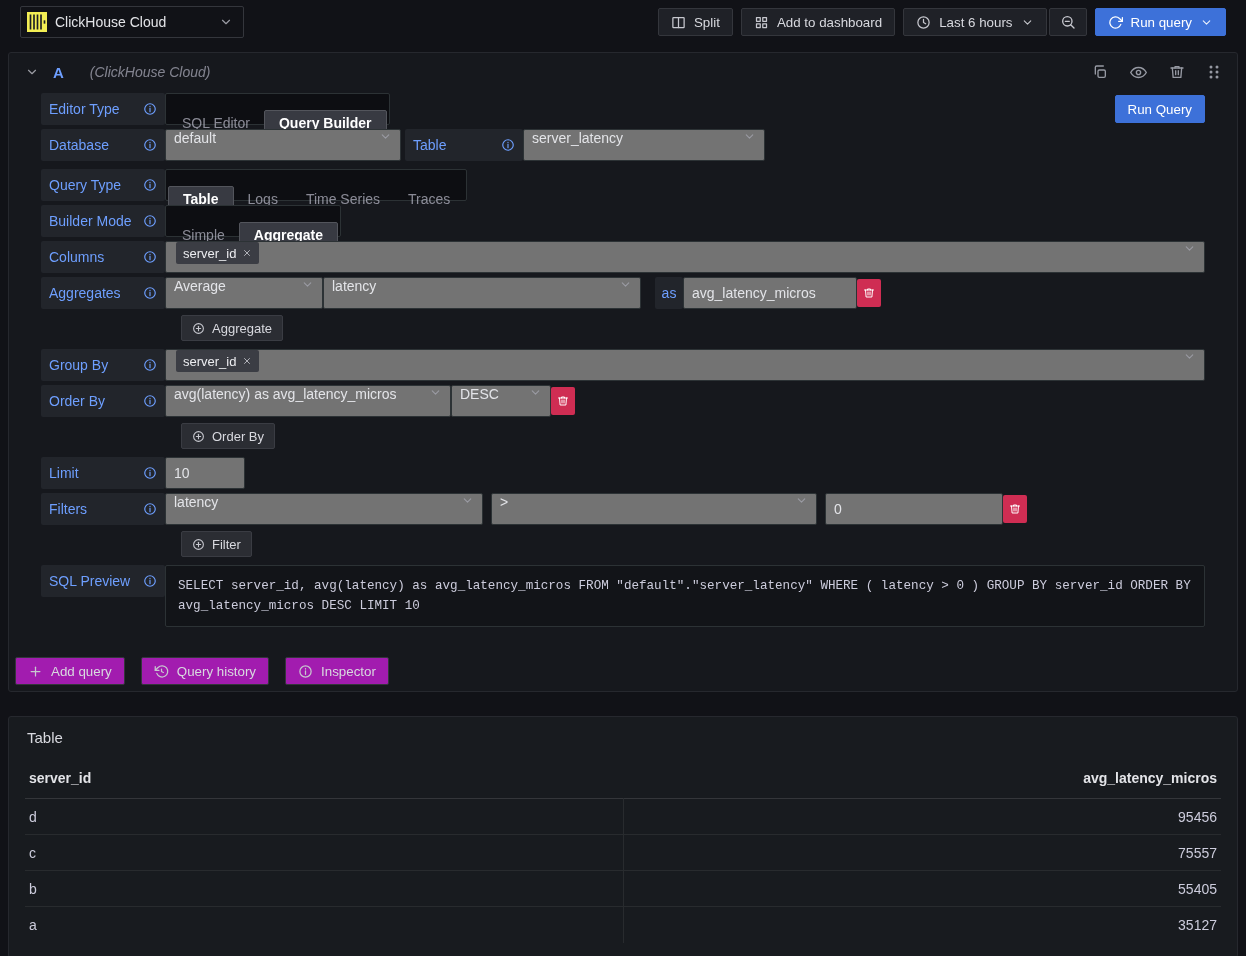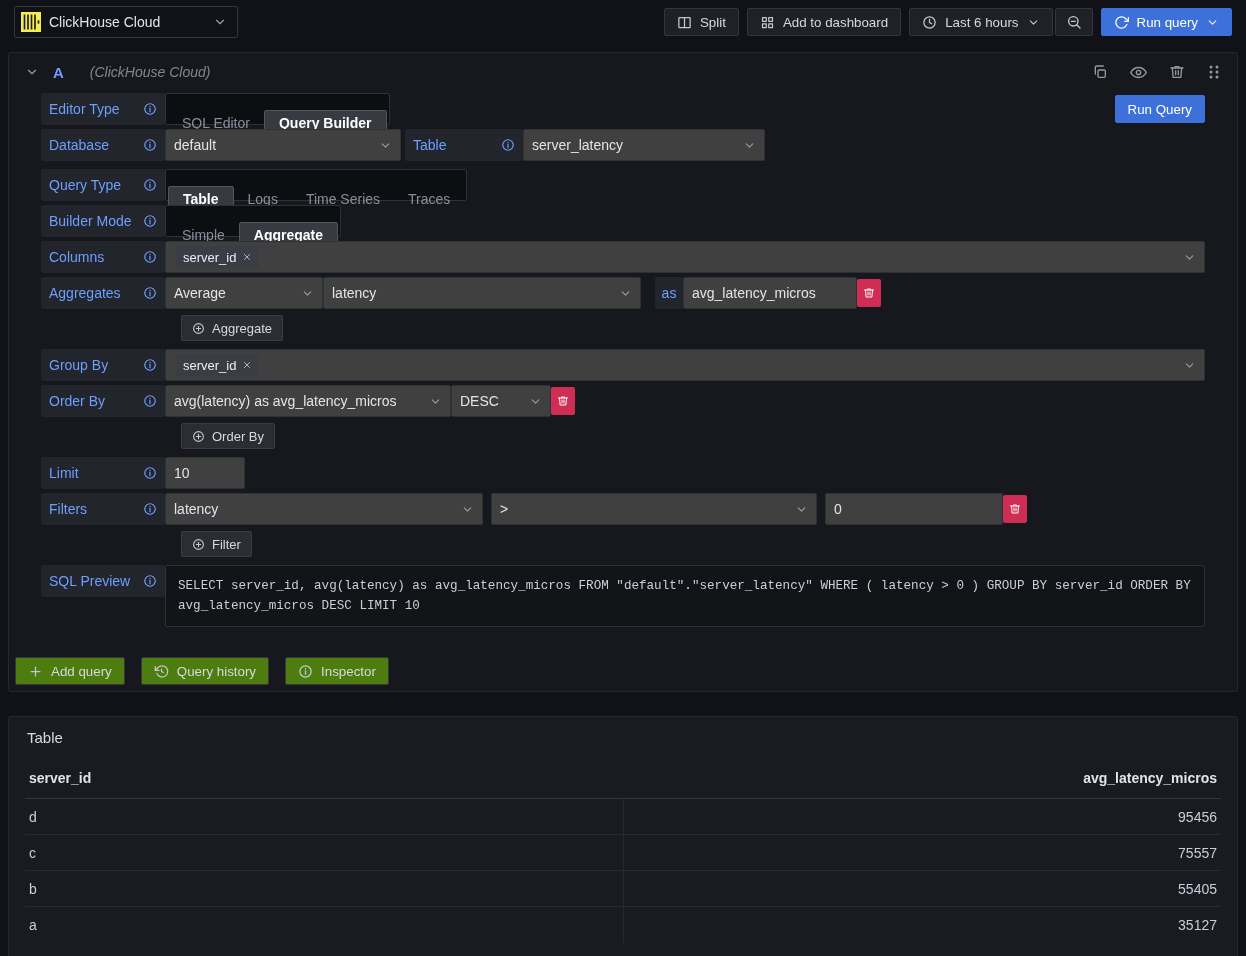--- a/index.html
+++ b/index.html
@@ -6,21 +6,21 @@
   html,body { margin:0; padding:0; }
   body {
     width:1246px; height:956px; overflow:hidden;
     background:#111217; color:#ccccdc;
     font-family:"Liberation Sans","DejaVu Sans",sans-serif; font-size:14px;
   }
   svg { display:block; }
   .ic { stroke:currentColor; fill:none; stroke-width:2; stroke-linecap:round; stroke-linejoin:round; }
 
   
-  .topbar { height:44px; display:flex; align-items:center; justify-content:space-between; padding:6px 14px; }
+  .topbar { height:44px; display:flex; align-items:center; justify-content:space-between; padding:6px 20px; }
   .ds-picker { width:224px; height:32px; display:flex; align-items:center; gap:8px; padding:0 10px 0 6px;
     background:#111217; border:1px solid #34363c; border-radius:2px; cursor:pointer; }
   .ds-picker .caret { margin-left:auto; color:#9a9ba3; }
   .ds-name { color:#e3e4e8; font-weight:400; }
   .topbar-right { display:flex; align-items:center; gap:8px; }
   .tbtn { height:28px; display:inline-flex; align-items:center; gap:8px; padding:0 12px;
     background:#1f2127; border:1px solid #34363c; border-radius:2px; color:#d8d9df; font-weight:500; cursor:pointer; }
   .tbtn .cicon { color:#c7c8cf; }
   .btn-group { display:flex; align-items:center; gap:2px; }
   .primary { background:#3d71d9; border:1px solid #3d71d9; color:#fff; }
@@ -42,22 +42,22 @@
   .flabel { width:124px; flex:0 0 124px; height:32px; background:#22252b; color:#6e9fff;
     display:flex; align-items:center; justify-content:space-between; padding:0 8px; border-radius:2px; }
   .flabel .info { color:#6e9fff; cursor:pointer; }
 
   .radio-group { display:flex; align-items:center; height:32px; background:#0d0e12;
     border:1px solid #2c3235; border-radius:2px; padding:2px; }
   .radio-opt { height:26px; display:inline-flex; align-items:center; padding:0 14px; border-radius:2px;
     color:rgba(204,204,220,.65); cursor:pointer; white-space:nowrap;margin-top:28px; }
   .radio-opt.active { background:#383a42; border:1px solid #53555c; color:#fff; font-weight:600; }
 
-  .select, .tinput { height:32px; background:#404040; border:1px solid #2c3235; border-radius:2px;
-    display:flex; align-items:center; padding:0 8px; color:#e3e4e8; cursor:pointer; }
+  .select, .tinput { height:32px; background:#737373; border:1px solid #2c3235; border-radius:2px;
+    display:flex; padding:0 8px; color:#e3e4e8; cursor:pointer; }
   .select { justify-content:space-between; gap:8px; }
   .select .caret { color:#9a9ba3; }
   .tinput { cursor:text; }
   input.tinput { font-family:inherit; font-size:14px; color:#e3e4e8; outline:none; }
   .grow { flex:1; }
 
   .chip { display:inline-flex; align-items:center; gap:6px; height:22px; padding:0 7px; margin-left:2px;
     background:#3b3d44; border-radius:2px; font-size:13px; color:#ecedf0; }
   .chip .x { color:#c9cad1; cursor:pointer; }
 
@@ -72,21 +72,21 @@
     background:#2b2d33; border:1px solid #3a3c43; border-radius:2px; color:#d8d9df; font-size:13px;
     font-weight:500; cursor:pointer; }
   .add-btn .cicon { color:#c7c8cf; }
 
   .sql-row { align-items:flex-start; margin-top:2px; }
   .sql-box { flex:1; min-height:62px; background:#121418; border:1px solid #2c3235; border-radius:2px;
     padding:10px 12px; font-family:"Liberation Mono","DejaVu Sans Mono",monospace; font-size:12.6px;
     line-height:20px; color:#ccccdc; white-space:pre-wrap; word-break:break-all; }
 
   .qe-footer { display:flex; align-items:center; gap:16px; padding:26px 6px 6px 6px; }
-  .qe-footer .tbtn { background:#4d7c0f; }
+  .qe-footer .tbtn { background:#a21caf; }
 
   
   .table-panel { margin:24px 8px 8px 8px; background:#181b1f; border:1px solid #26282e; border-radius:3px;
     padding:10px 16px 14px 16px; }
   .tp-title { font-size:15px; font-weight:500; color:#d8d9df; padding:2px 0 0 2px; }
   table.dtable { width:100%; border-collapse:collapse; margin-top:18px; }
   .dtable th { text-align:left; font-weight:700; color:#e3e4e8; padding:6px 8px 12px 4px; }
   .dtable th.num { text-align:right; padding-right:4px; }
   .dtable thead tr { border-bottom:1px solid rgba(255,255,255,.12); }
   .dtable td { height:36px; padding:0 8px 0 4px; color:#ccccdc; }

